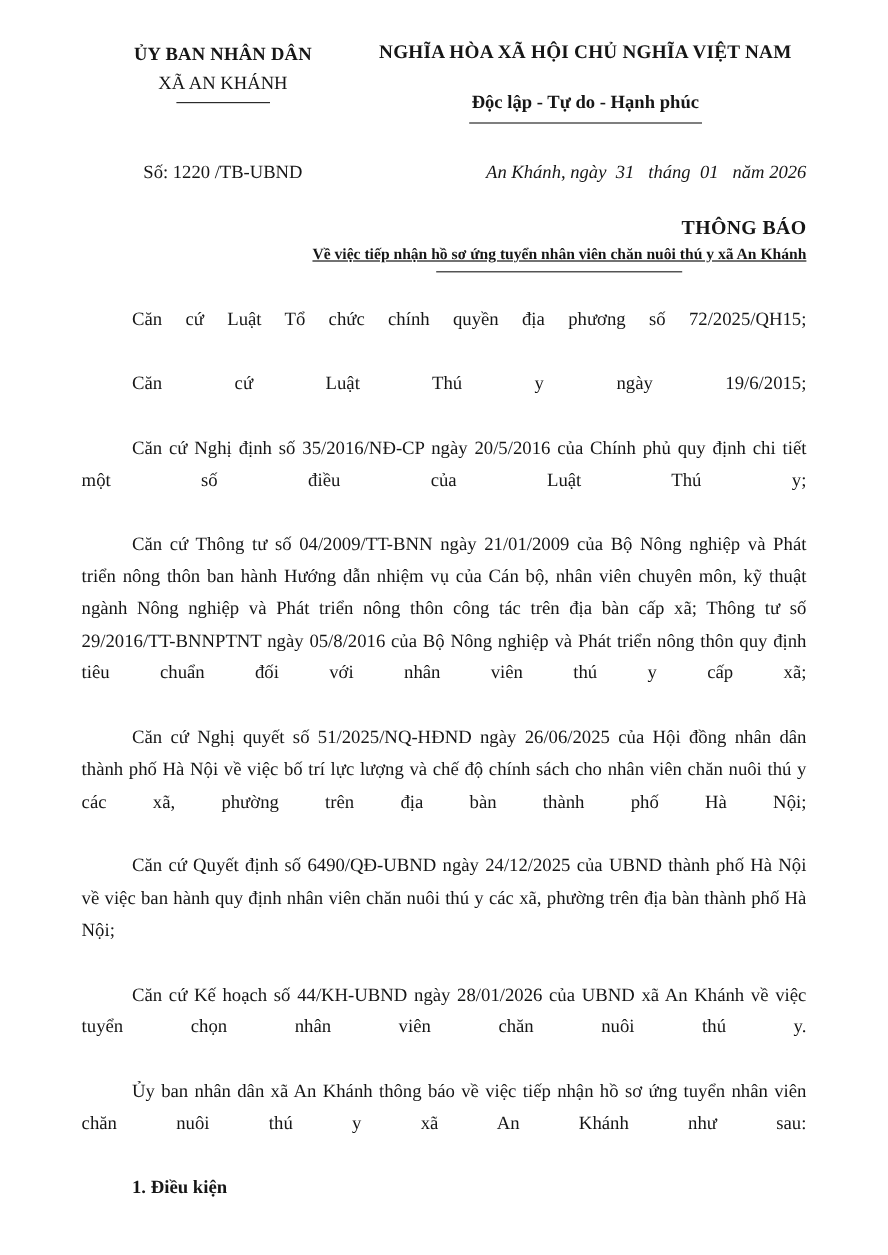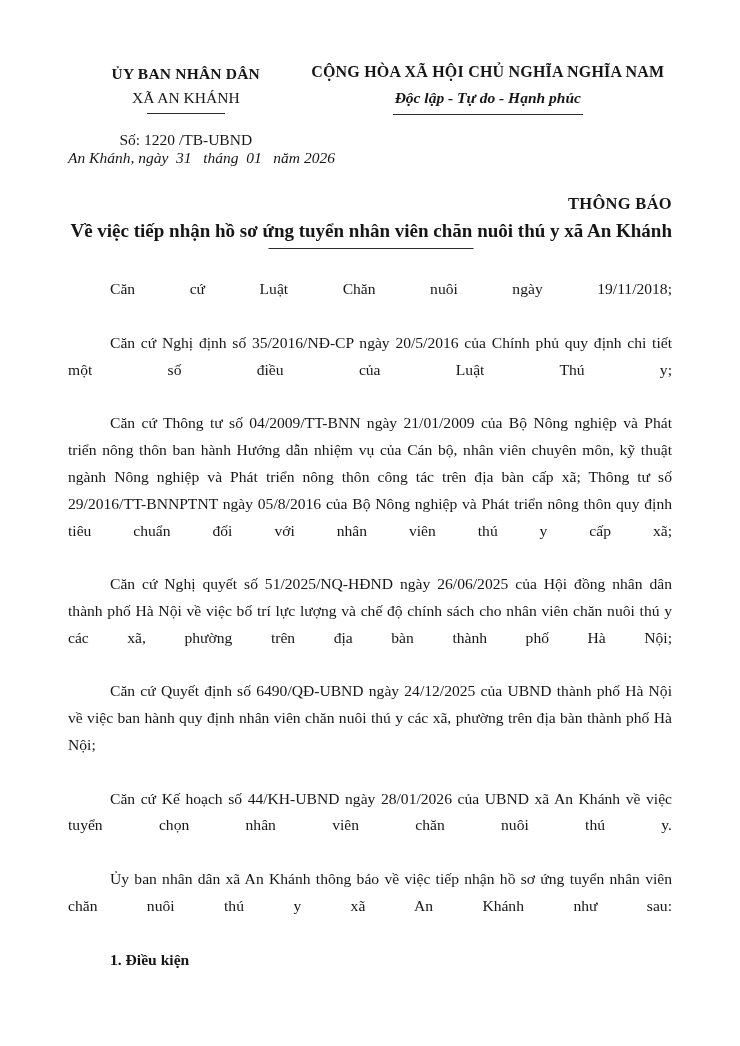--- a/index.html
+++ b/index.html
@@ -13,21 +13,21 @@
     height: 1046px;
     font-family: "Liberation Serif", "DejaVu Serif", serif;
     color: #161616;
     -webkit-font-smoothing: antialiased;
   }
   .page {
     position: relative;
     width: 740px;
     height: 1046px;
     box-sizing: border-box;
-    padding: 60px 68px 0 68px;
+    padding: 32px 68px 0 68px;
     background: #ffffff;
   }
 
   
   .doc-header {
     display: flex;
     align-items: flex-start;
     width: 100%;
   }
   .header-left {
@@ -63,73 +63,72 @@
     right: 14%;
     bottom: -4px;
     border-bottom: 1.1px solid #2b2b2b;
   }
   .motto {
     font-weight: bold;
     font-size: 15.5px;
     line-height: 1.6;
     display: inline-block;
     position: relative;
-    margin-top: 1px;
-    font-style: italic;
+    margin-top: 17px;
   }
   .motto::after {
     content: "";
     position: absolute;
     left: -2px;
     right: -2px;
     bottom: -4px;
     border-bottom: 1.1px solid #2b2b2b;
   }
 
   
   .meta-row {
     display: flex;
     align-items: baseline;
     width: 100%;
-    margin-top: 20px;
-    flex-direction: column;
+    margin-top: 36px;
   }
   .doc-number {
     width: 39%;
     text-align: center;
     font-size: 15.5px;
     white-space: pre;
   }
   .doc-date {
     width: 61%;
-    text-align: left;
+    text-align: right;
     font-style: italic;
     font-size: 15.5px;
     white-space: pre;
   }
 
   
   .title-block {
     text-align: right;
     margin-top: 25px;
   }
   .doc-title {
     font-weight: bold;
     font-size: 16.5px;
     letter-spacing: 0.3px;
     line-height: 1.4;
   }
   .doc-subtitle {
     font-weight: bold;
-    font-size: 19px;
+    font-size: 13px;
     line-height: 1.45;
     display: inline-block;
     position: relative;
     margin-top: 2px;
     white-space: nowrap;
+    text-decoration: underline;
   }
   .doc-subtitle::after {
     content: "";
     position: absolute;
     left: 50%;
     transform: translateX(-50%);
     width: 205px;
     bottom: -5px;
     border-bottom: 1.2px solid #2b2b2b;
   }
@@ -164,38 +163,39 @@
 <body>
 
 <div class="page">
 
   <div class="doc-header">
     <div class="header-left">
       <div class="org-name">ỦY BAN NHÂN DÂN</div>
       <div class="org-sub">XÃ AN KHÁNH</div>
     </div>
     <div class="header-right">
-      <div class="republic-name">CỘNG HÒA XÃ HỘI CHỦ NGHĨA NGHĨA NAM</div>
+      <div class="republic-name">NGHĨA HÒA XÃ HỘI CHỦ NGHĨA VIỆT NAM</div>
       <div class="motto">Độc lập - Tự do - Hạnh phúc</div>
     </div>
   </div>
 
   <div class="meta-row">
     <div class="doc-number">Số: 1220 /TB-UBND</div>
     <div class="doc-date">An Khánh, ngày  31   tháng  01   năm 2026</div>
   </div>
 
   <div class="title-block">
     <div class="doc-title">THÔNG BÁO</div>
     <div class="doc-subtitle">Về việc tiếp nhận hồ sơ ứng tuyển nhân viên chăn nuôi thú y xã An Khánh</div>
   </div>
 
   <div class="body-block">
 
-    <p class="para">Căn cứ Luật Chăn nuôi ngày 19/11/2018;</p>
+    <p class="para">Căn cứ Luật Tổ chức chính quyền địa phương số 72/2025/QH15;</p>
+    <p class="para">Căn cứ Luật Thú y ngày 19/6/2015;</p>
     <p class="para">Căn cứ Nghị định số 35/2016/NĐ-CP ngày 20/5/2016 của Chính phủ quy định chi tiết một số điều của Luật Thú y;</p>
     <p class="para">Căn cứ Thông tư số 04/2009/TT-BNN ngày 21/01/2009 của Bộ Nông nghiệp và Phát triển nông thôn ban hành Hướng dẫn nhiệm vụ của Cán bộ, nhân viên chuyên môn, kỹ thuật ngành Nông nghiệp và Phát triển nông thôn công tác trên địa bàn cấp xã; Thông tư số 29/2016/TT-BNNPTNT ngày 05/8/2016 của Bộ Nông nghiệp và Phát triển nông thôn quy định tiêu chuẩn đối với nhân viên thú y cấp xã;</p>
     <p class="para">Căn cứ Nghị quyết số 51/2025/NQ-HĐND ngày 26/06/2025 của Hội đồng nhân dân thành phố Hà Nội về việc bố trí lực lượng và chế độ chính sách cho nhân viên chăn nuôi thú y các xã, phường trên địa bàn thành phố Hà Nội;</p>
     <p class="para">Căn cứ Quyết định số 6490/QĐ-UBND ngày 24/12/2025 của UBND thành phố Hà Nội về việc ban hành quy định nhân viên chăn nuôi thú y các xã, phường trên địa bàn thành phố Hà Nội;</p>
     <p class="para">Căn cứ Kế hoạch số 44/KH-UBND ngày 28/01/2026 của UBND xã An Khánh về việc tuyển chọn nhân viên chăn nuôi thú y.</p>
 
     <p class="para">Ủy ban nhân dân xã An Khánh thông báo về việc tiếp nhận hồ sơ ứng tuyển nhân viên chăn nuôi thú y xã An Khánh như sau:</p>
 
     <h3 class="section-head">1. Điều kiện</h3>
 

